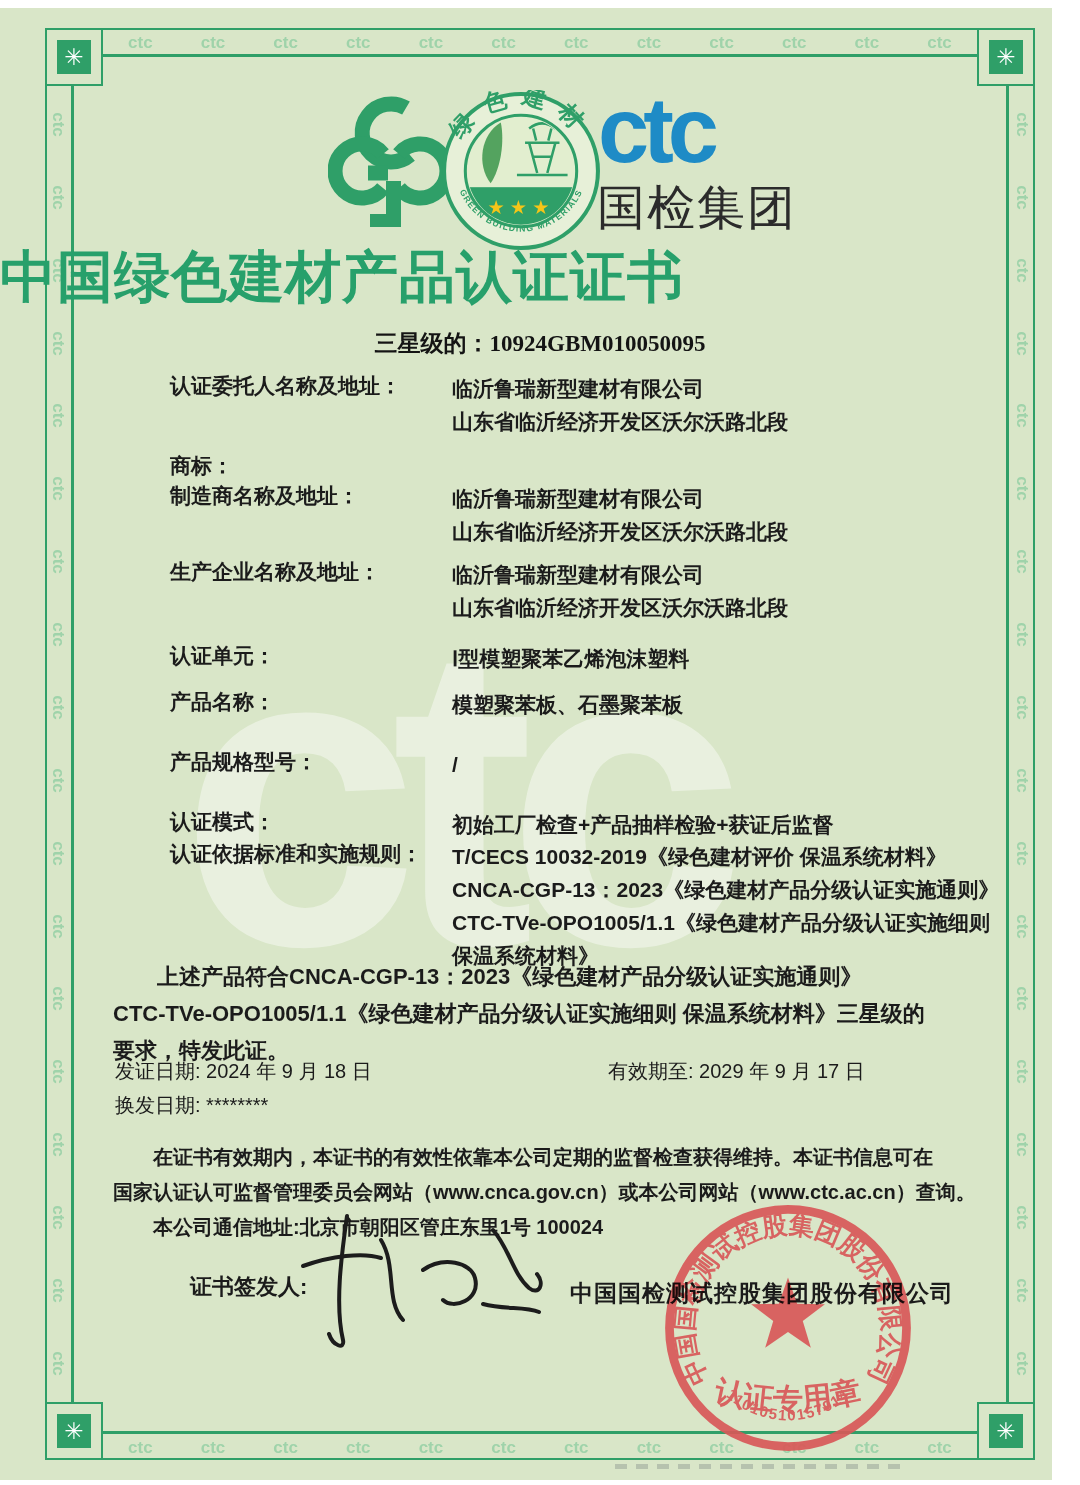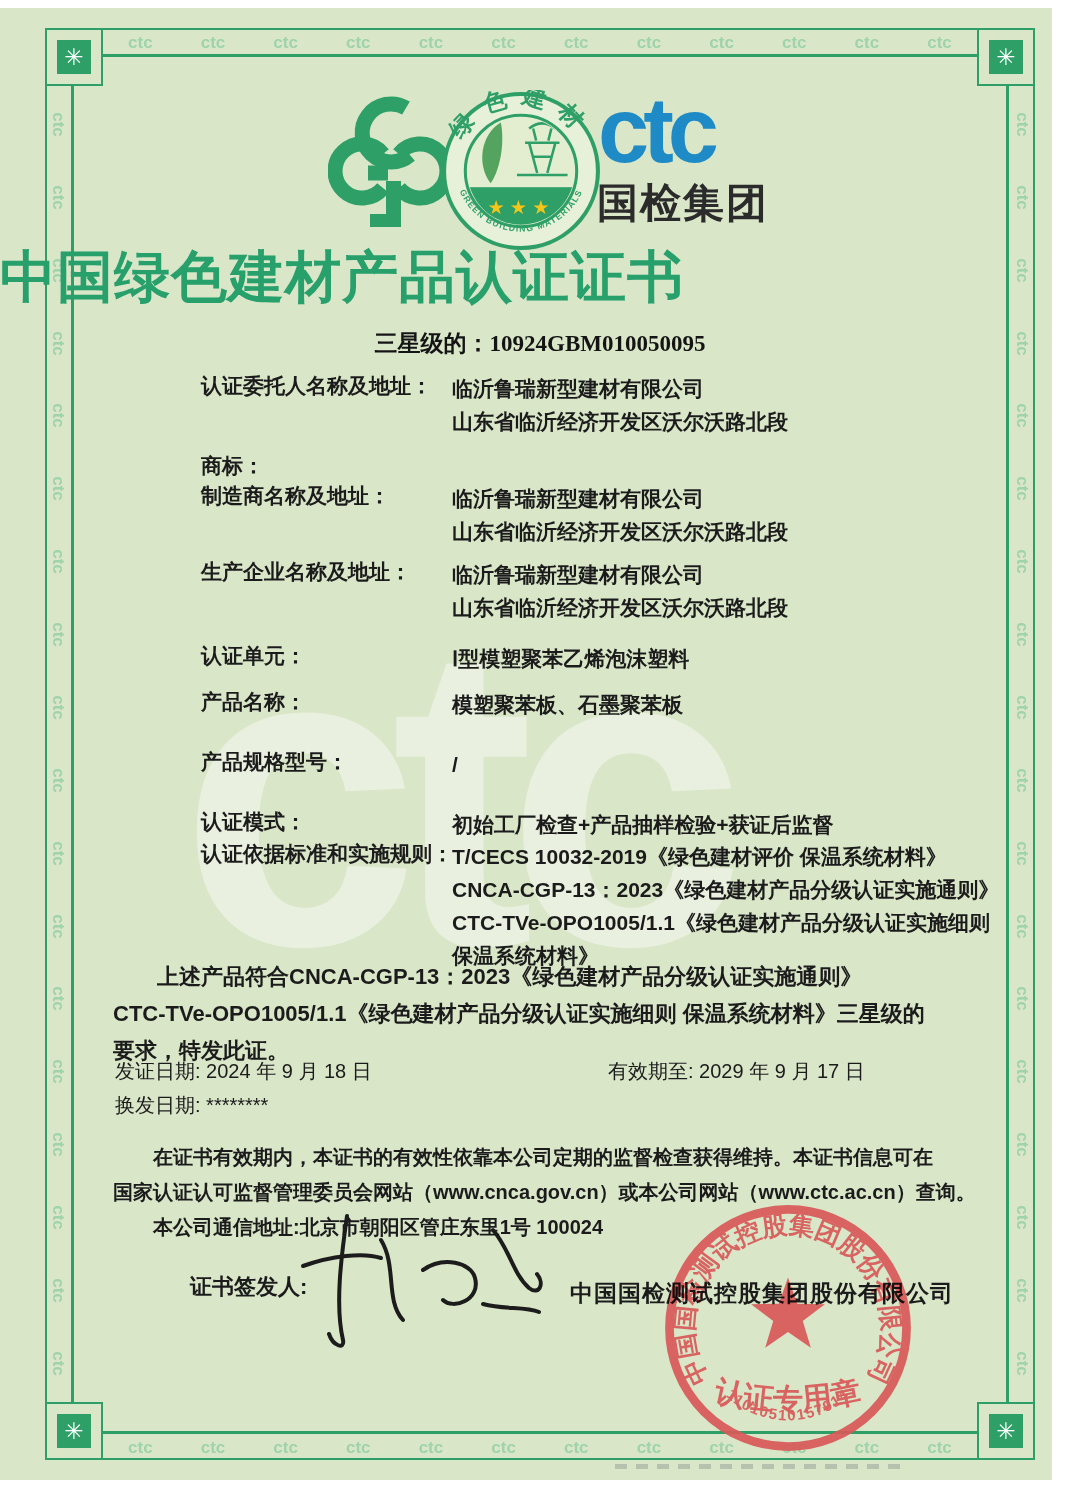--- a/index.html
+++ b/index.html
@@ -21,27 +21,27 @@
   .bglyph{font-weight:900;font-size:17px;color:#9fd3aa;line-height:1;}
   .band-left .bglyph,.band-right .bglyph{transform:rotate(90deg);}
   .corner{position:absolute;width:58px;height:58px;border:2px solid #2f9f68;box-sizing:border-box;background:#d9e6c8;z-index:3;display:flex;align-items:center;justify-content:center;}
   .corner-in{width:34px;height:34px;background:#2f9f68;color:#ffffff;display:flex;align-items:center;justify-content:center;font-size:23px;line-height:1;}
   .c-tl{left:45px;top:28px;} .c-tr{left:977px;top:28px;} .c-bl{left:45px;top:1402px;} .c-br{left:977px;top:1402px;}
   
   .content{position:absolute;left:0;top:0;width:1080px;height:1485px;z-index:4;color:#1b1b1b;}
   .gp-logo{position:absolute;left:328px;top:85px;}
   .badge{position:absolute;left:440px;top:90px;}
   .ctc-word{position:absolute;left:598px;top:84px;font-weight:900;font-size:92px;line-height:1;letter-spacing:-6px;color:#1e8bc6;}
-  .ctc-group{position:absolute;left:597px;top:176px;font-weight:700;font-size:41px;letter-spacing:2px;color:#2b2b2b;}
+  .ctc-group{position:absolute;left:597px;top:176px;font-weight:400;font-size:48px;letter-spacing:2px;color:#2b2b2b;}
   .title{position:absolute;left:0;top:240px;width:1080px;text-align:left;font-family:"Liberation Serif",serif;
     font-weight:900;font-size:56px;color:#27a06b;letter-spacing:1px;}
   .certno{position:absolute;left:0;top:328px;width:1080px;text-align:center;font-weight:700;font-size:23px;color:#141414;font-family:"Liberation Serif",serif;}
   
   .row{position:absolute;left:0;width:1080px;}
-  .lbl{position:absolute;left:170px;font-weight:700;font-size:21px;white-space:nowrap;margin-left:31px;}
+  .lbl{position:absolute;left:170px;font-weight:700;font-size:21px;white-space:nowrap;}
   .val{position:absolute;left:443px;font-weight:700;font-size:21px;margin-left:9px;}
   .val div{line-height:33px;white-space:nowrap;}
   .para{position:absolute;left:113px;width:870px;font-weight:700;font-size:22px;line-height:37px;}
   .para div{white-space:nowrap;}
   .indent{text-indent:2em;}
   .notice{position:absolute;left:113px;width:870px;font-weight:700;font-size:20px;line-height:35px;}
   .notice div{white-space:nowrap;}
   .dateline{position:absolute;font-weight:400;font-size:20px;white-space:nowrap;}
   .signer{position:absolute;left:190px;top:1272px;font-weight:700;font-size:22px;}
   .company{position:absolute;left:570px;top:1278px;font-weight:700;font-size:23px;letter-spacing:1px;white-space:nowrap;}

